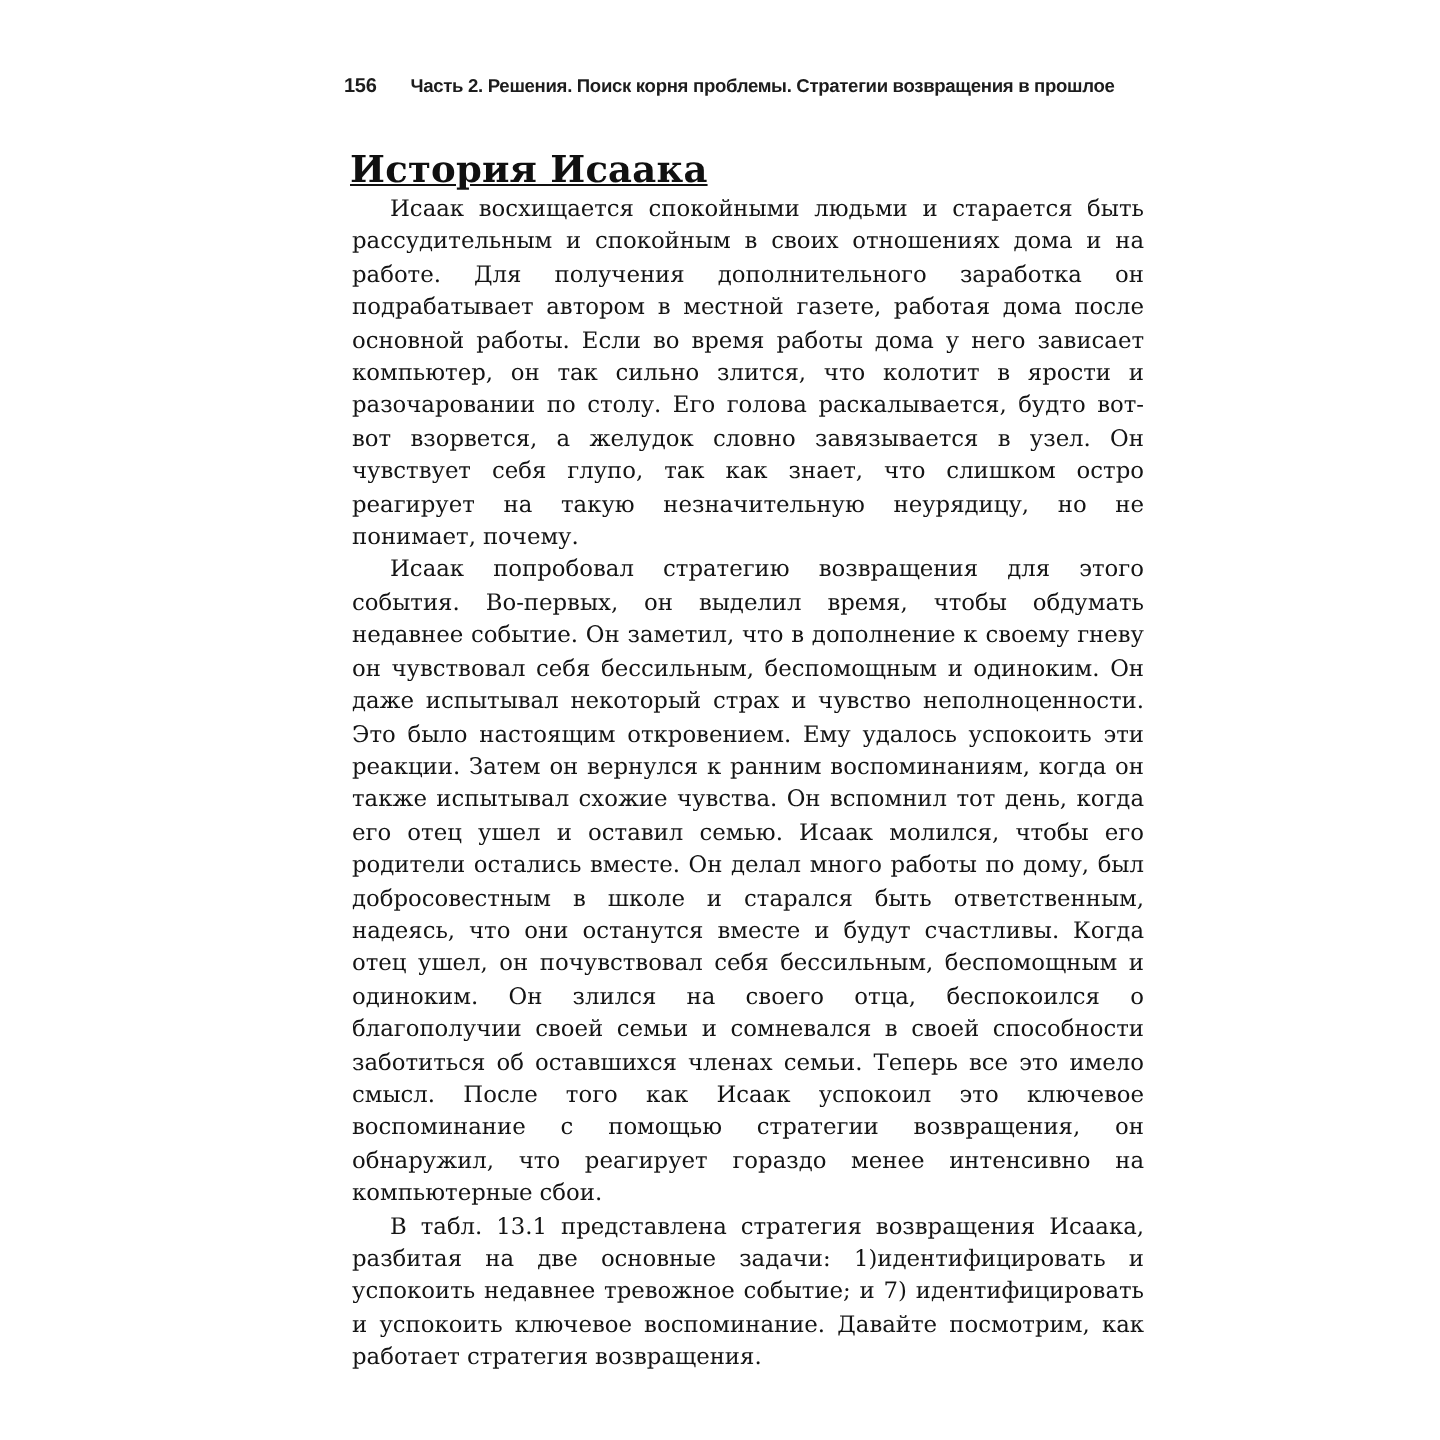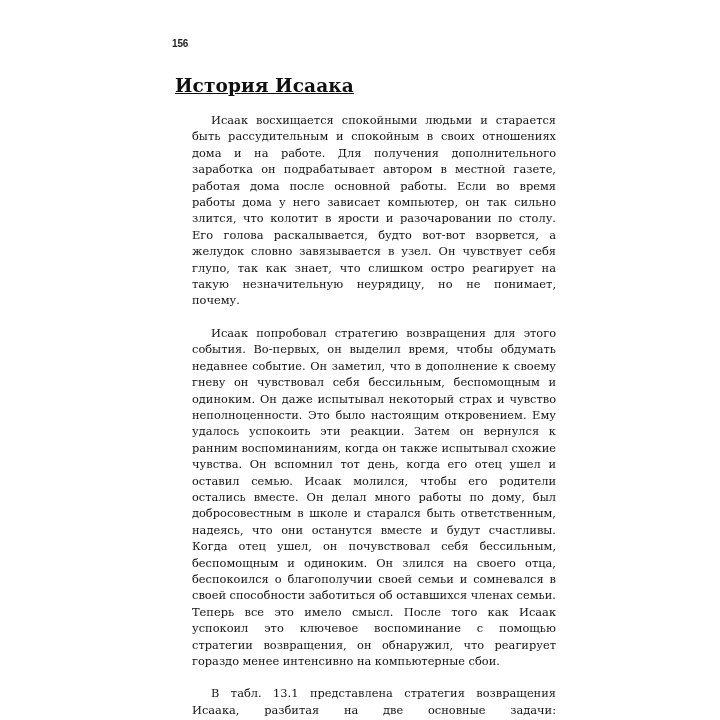--- a/index.html
+++ b/index.html
@@ -67,42 +67,43 @@
   }
 
   
   .textblock {
     position: absolute;
     left: 176px;
     top: 96px;
     width: 396px;
   }
   .para {
-    margin: 16px;
+    margin: 0;
     text-align: justify;
     text-justify: inter-word;
     font-family: "DejaVu Serif", serif;
     font-size: 11.4px;
     line-height: 16.4px;
     color: #141414;
     text-indent: 19px;
     hyphens: manual;
     word-spacing: -0.1px;
   }
 </style>
 </head>
 <body>
 
 <div class="page">
 
   <div class="running-head">
     <span class="folio">156</span>
+    <span class="running-title">Часть 2. Решения. Поиск корня проблемы. Стратегии возвращения в прошлое</span>
   </div>
 
   <h1 class="section-heading">История Исаака</h1>
 
   <div class="textblock">
     <p class="para">Исаак восхищается спокойными людьми и старается быть рассудительным и спокойным в своих отношениях дома и на работе. Для получения дополнительного заработка он подрабатывает автором в местной газете, работая дома после основной работы. Если во время работы дома у него зависает компьютер, он так сильно злится, что колотит в ярости и разочаровании по столу. Его голова раскалывается, будто вот-вот взорвется, а желудок словно завязывается в узел. Он чувствует себя глупо, так как знает, что слишком остро реагирует на такую незначительную неурядицу, но не понимает, почему.</p>
     <p class="para">Исаак попробовал стратегию возвращения для этого события. Во-первых, он выделил время, чтобы обдумать недавнее событие. Он заметил, что в дополнение к своему гневу он чувствовал себя бессильным, беспомощным и одиноким. Он даже испытывал некоторый страх и чувство неполноценности. Это было настоящим откровением. Ему удалось успокоить эти реакции. Затем он вернулся к ранним воспоминаниям, когда он также испытывал схожие чувства. Он вспомнил тот день, когда его отец ушел и оставил семью. Исаак молился, чтобы его родители остались вместе. Он делал много работы по дому, был добросовестным в школе и старался быть ответственным, надеясь, что они останутся вместе и будут счастливы. Когда отец ушел, он почувствовал себя бессильным, беспомощным и одиноким. Он злился на своего отца, беспокоился о благополучии своей семьи и сомневался в своей способности заботиться об оставшихся членах семьи. Теперь все это имело смысл. После того как Исаак успокоил это ключевое воспоминание с помощью стратегии возвращения, он обнаружил, что реагирует гораздо менее интенсивно на компьютерные сбои.</p>
-    <p class="para">В табл. 13.1 представлена стратегия возвращения Исаака, разбитая на две основные задачи: 1)идентифицировать и успокоить недавнее тревожное событие; и 6) идентифицировать и успокоить ключевое воспоминание. Давайте посмотрим, как работает стратегия возвращения.</p>
+    <p class="para">В табл. 13.1 представлена стратегия возвращения Исаака, разбитая на две основные задачи: 1)идентифицировать и успокоить недавнее тревожное событие; и 7) идентифицировать и успокоить ключевое воспоминание. Давайте посмотрим, как работает стратегия возвращения.</p>
   </div>
 
 </div>
 
 </body></html>

